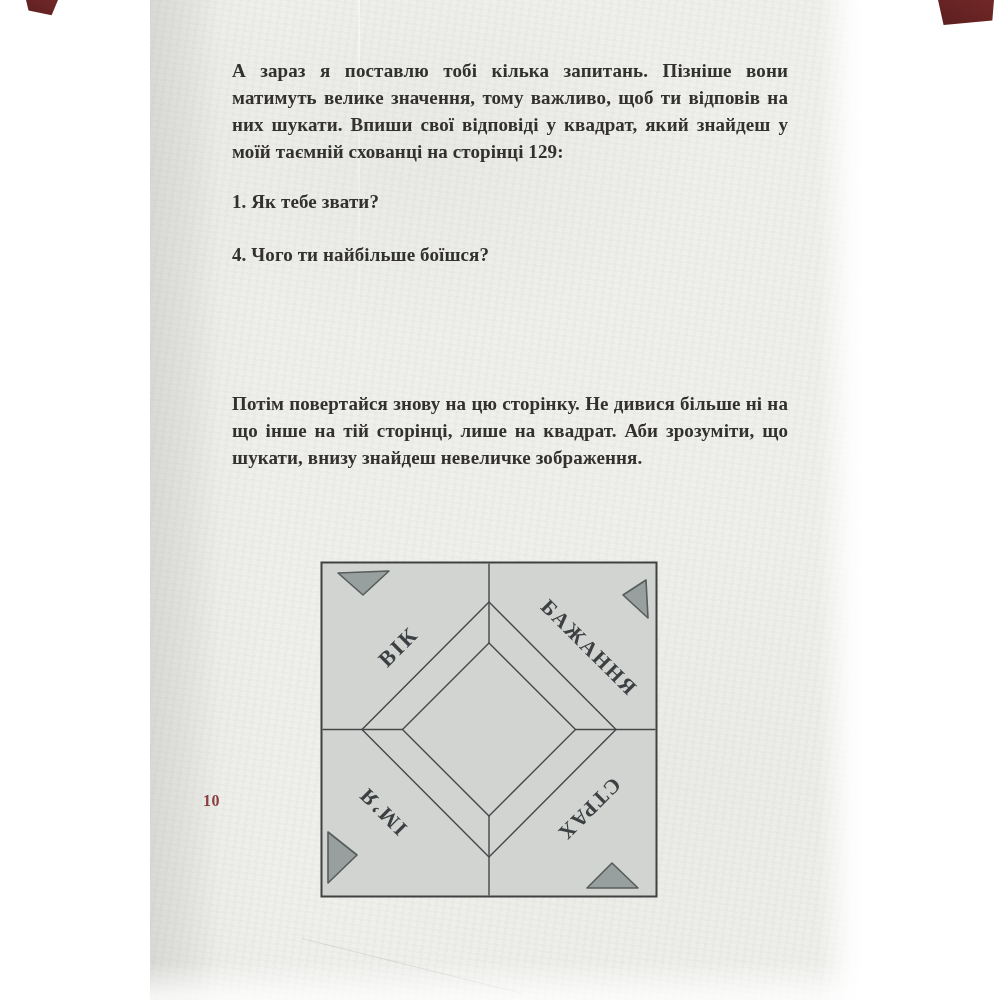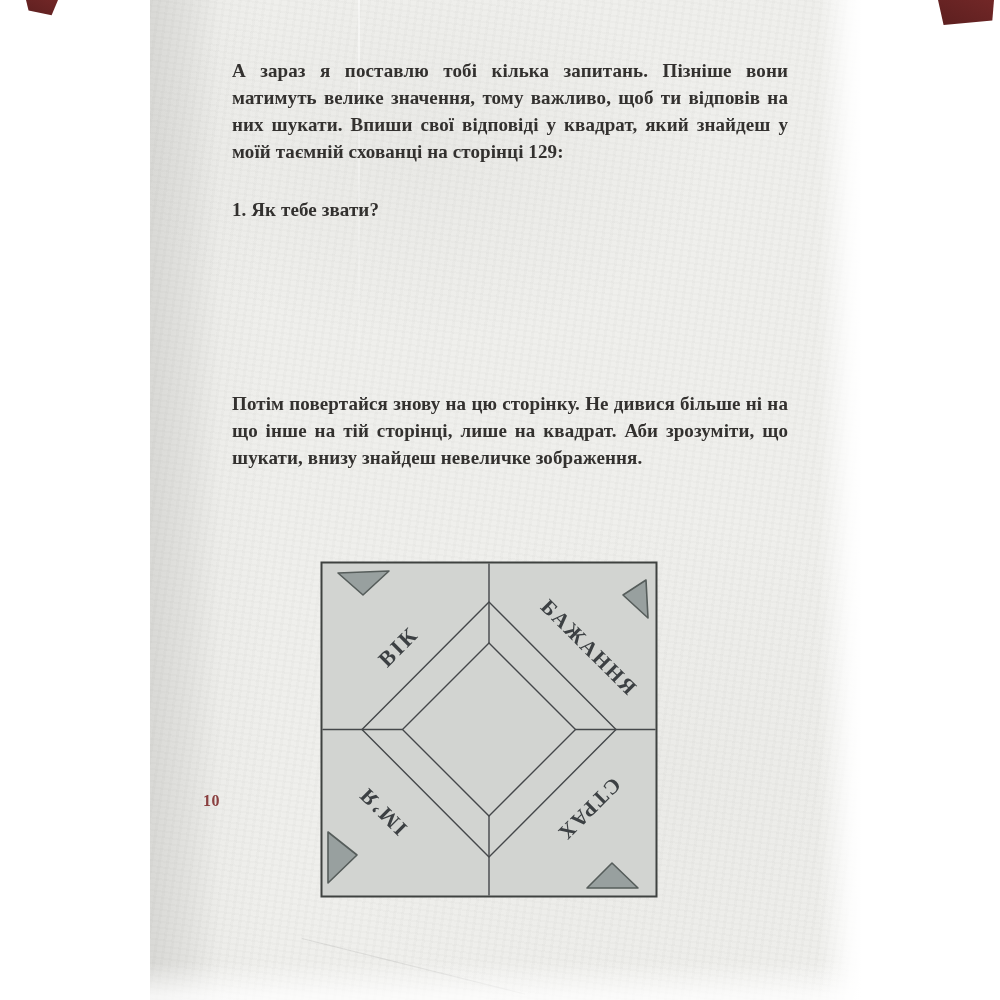--- a/index.html
+++ b/index.html
@@ -47,21 +47,21 @@
   .textcol{position:absolute;left:232px;width:556px;color:var(--text_color);}
   p.body{
     margin:0;font-size:19px;line-height:27px;font-weight:700;
     text-align:justify;letter-spacing:.1px;
   }
   .intro{top:57px;}
   .outro{top:390px;}
   .questions{position:absolute;left:232px;top:188px;margin:0;padding:0;list-style:none;}
   .questions li{
     font-size:19px;line-height:27px;font-weight:700;color:var(--text_color);
-    margin:8px 0 26px 0;letter-spacing:.1px;
+    margin:0 0 26px 0;letter-spacing:.1px;
   }
 
   .page-number{
     position:absolute;left:183px;top:792px;
     font-size:16px;font-weight:700;color:var(--page_number_red);
     letter-spacing:.5px;
     margin-left:20px;
   }
 
   
@@ -88,20 +88,21 @@
     <div class="paper-crease"></div>
   </div>
 
   <div class="red-mark left"></div>
   <div class="red-mark right"></div>
 
   <p class="body textcol intro">А зараз я поставлю тобі кілька запитань. Пізніше вони матимуть велике значення, тому важливо, щоб ти відповів на них шукати. Впиши свої відповіді у квадрат, який знайдеш у моїй таємній схованці на сторінці 129:</p>
 
   <ul class="questions">
     <li>1. Як тебе звати?</li>
+    <li>4. Чого ти найбільше боїшся?</li>
   </ul>
 
   <p class="body textcol outro">Потім повертайся знову на цю сторінку. Не дивися більше ні на що інше на тій сторінці, лише на квадрат. Аби зрозуміти, що шукати, внизу знайдеш невеличке зображення.</p>
 
   <div class="page-number">10</div>
 
   <div class="figure">
     <svg viewBox="0 0 338 337" xmlns="http://www.w3.org/2000/svg">
 
       <rect class="sq" x="1.5" y="1.5" width="335" height="334"></rect>

